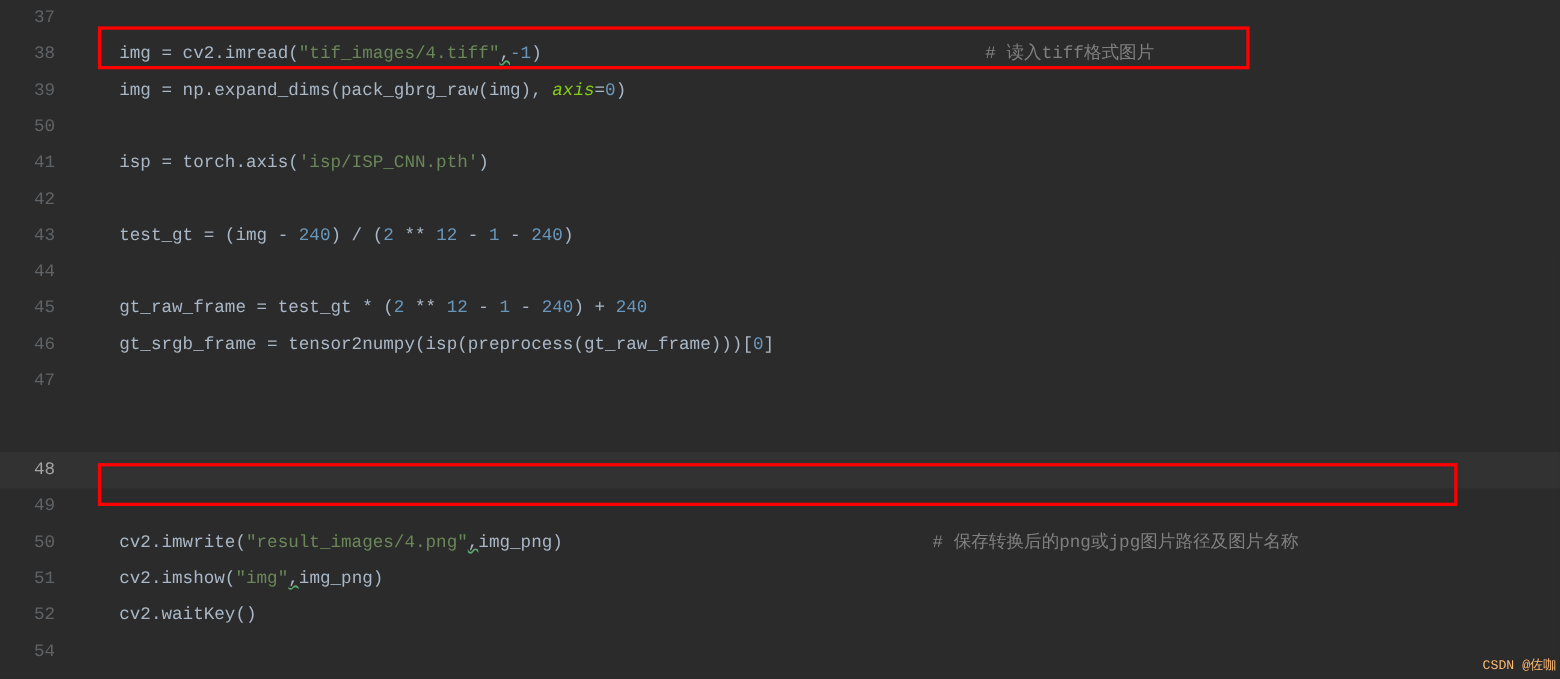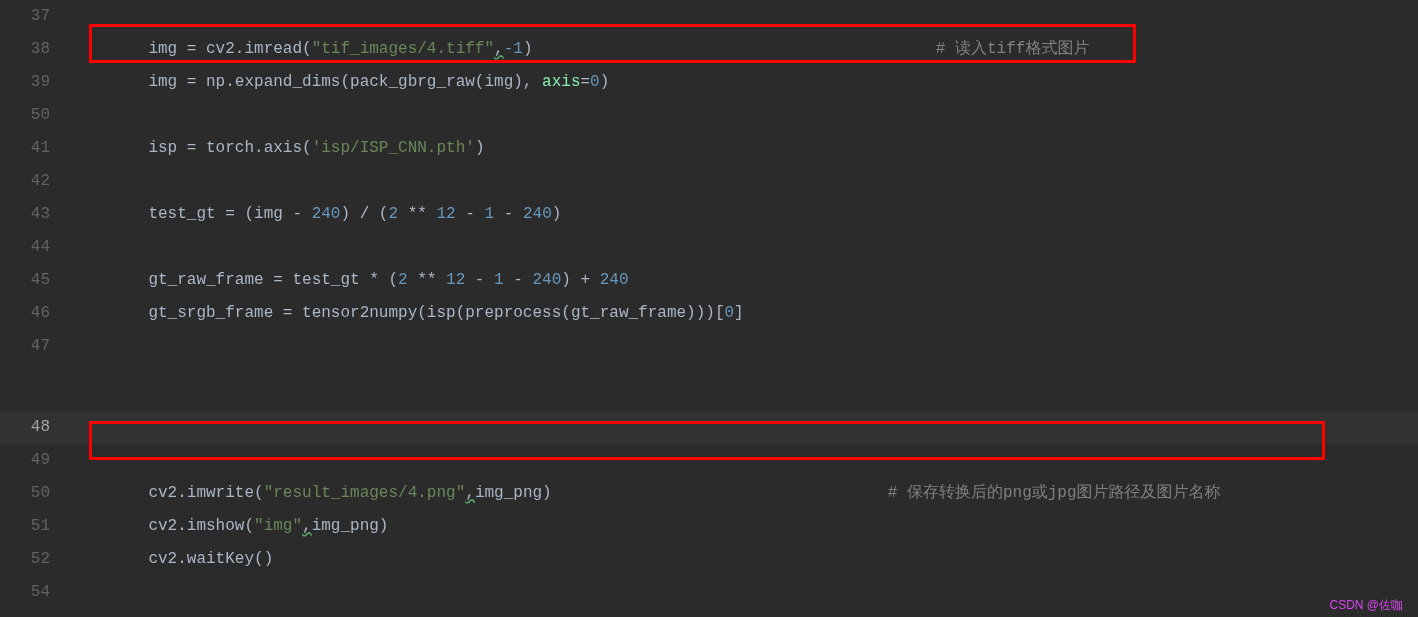--- a/index.html
+++ b/index.html
@@ -13,58 +13,57 @@
     height: 617px;
     position: relative;
     overflow: hidden;
   }
   .editor { position: relative; }
   .line {
     display: flex;
     height: 33px;
     align-items: center;
     white-space: pre;
-    gap: 40px;
   }
   .gutter {
     width: 70px;
     padding-right: 20px;
     text-align: right;
     color: #606366;
     flex-shrink: 0;
     user-select: none;
   }
   .line.current { background: #323232; margin-top: 48px; }
   .line.current .gutter { color: #a4a3a3; }
   .code { position: relative; }
   .s-default { color: #a9b7c6; }
   .s-string  { color: #6a8759; }
   .s-number  { color: #6897bb; }
-  .s-kw      { color: #86efac; }
+  .s-kw      { color: #84cc16; font-style: italic; }
   .s-comment { color: #808080; } 
   .typo { text-decoration: underline wavy #59a869; text-decoration-skip-ink: none; }
   .highlight-box {
     position: absolute;
     border: 3px solid #ff0000;
     pointer-events: none;
     z-index: 20;
   }
   #hb1 { left: 89px; top: 24px;  width: 1047px; height: 39px; }
   #hb2 { left: 89px; top: 421px; width: 1236px; height: 39px; }
   .bracket-match {
     outline: 1px solid #5c704d;
     border-radius: 1px;
   }
   .watermark {
     position: absolute;
-    right: 15px;
+    right: 3px;
     bottom: 6px;
     font-size: 12px;
-    color: #d946ef;
-    font-family: Liberation Sans, sans-serif;
+    color: #fdba74;
+    font-family: Liberation Mono, monospace;
     line-height: 1;
   }
 </style>
 </head>
 <body>
 
 <div class="editor">
   <div id="hb1" class="highlight-box"></div>
   <div id="hb2" class="highlight-box"></div>
   <div id="lines">

